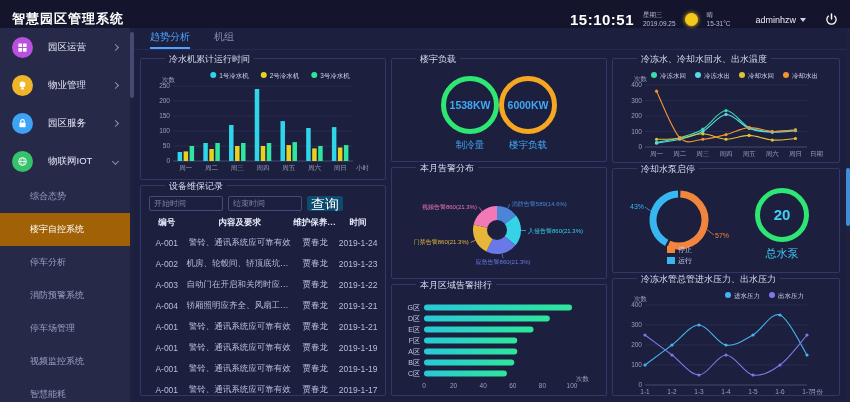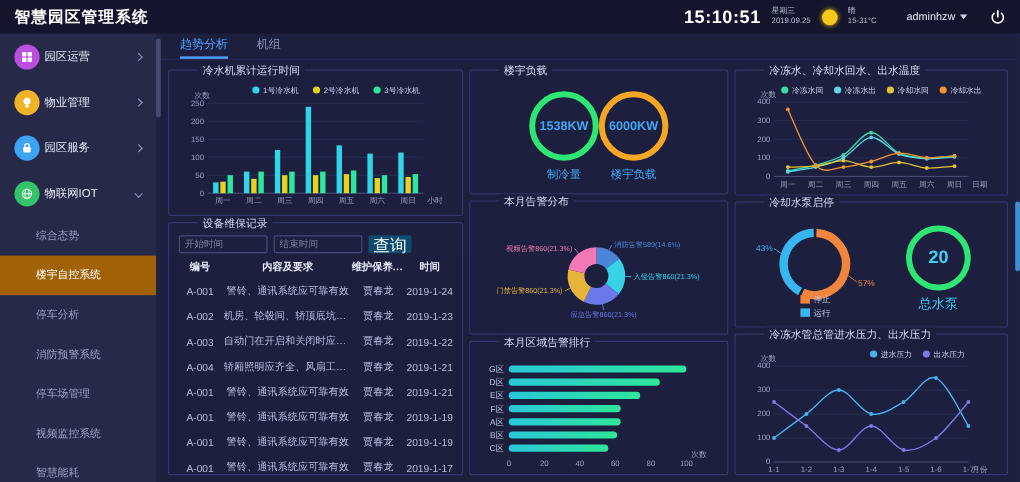--- a/index.html
+++ b/index.html
@@ -1,32 +1,32 @@
 <!DOCTYPE html>
 <html><head>
 <meta charset="utf-8">
 <style>
 *{margin:0;padding:0;box-sizing:border-box;}
 html,body{width:850px;height:402px;overflow:hidden;}
 body{background:#1c1f3e;font-family:"Liberation Sans","DejaVu Sans",sans-serif;color:#dfe3f5;}
 .app{position:relative;width:850px;height:402px;display:flex;flex-direction:column;}
 
-header{flex:0 0 28px;height:28px;background:#14152c;display:flex;align-items:center;padding:0 12px;}
+header{flex:0 0 28px;height:28px;background:#14152c;display:flex;align-items:flex-end;padding:0 12px;}
 .app-title{font-size:13px;font-weight:bold;color:#fff;letter-spacing:1px;}
 .hright{margin-left:auto;display:flex;align-items:center;gap:9px;}
 .clock{font-size:15px;font-weight:bold;color:#fff;letter-spacing:.5px;}
 .stack{display:flex;flex-direction:column;font-size:6.5px;color:#b8bedd;line-height:1.3;}
 .sun{width:13px;height:13px;border-radius:50%;background:#f5c81c;box-shadow:0 0 4px #f5c81c;}
 .user{font-size:9px;color:#e8eaf8;display:flex;align-items:center;gap:4px;margin-left:16px;cursor:pointer;}
 .caret{width:0;height:0;border-left:3.5px solid transparent;border-right:3.5px solid transparent;border-top:4px solid #cfd4ee;}
 .pwr{margin-left:10px;cursor:pointer;display:flex;align-items:center;}
 
 .bodywrap{flex:1;display:flex;min-height:0;}
 aside{flex:0 0 130px;width:130px;background:#262948;overflow:hidden;}
-.sgroup{height:38px;display:flex;align-items:center;gap:4px;padding:0 12px;cursor:pointer;}
+.sgroup{height:38px;display:flex;align-items:center;gap:15px;padding:0 12px;cursor:pointer;}
 .sicon{width:21px;height:21px;border-radius:50%;display:flex;align-items:center;justify-content:center;flex:0 0 21px;}
 .sgroup .lbl{font-size:9.5px;color:#e6e9fa;}
 .chev{margin-left:auto;width:5px;height:5px;border-right:1.4px solid #8a90b8;border-bottom:1.4px solid #8a90b8;}
 .chev.right{transform:rotate(-45deg);}
 .chev.down{transform:rotate(45deg);}
 .ssub{height:33px;display:flex;align-items:center;padding-left:30px;font-size:9px;color:#9aa0c5;cursor:pointer;}
 .ssub.active{background:#a16207;color:#fff;}
 .sidescroll{position:absolute;left:130px;top:28px;bottom:0;width:4px;background:#1e2140;}
 .sidescroll .thumb{position:absolute;top:4px;height:66px;width:4px;background:#454a73;border-radius:2px;}
 .vscroll{position:absolute;right:0;top:28px;bottom:0;width:4px;background:#1e2140;}

